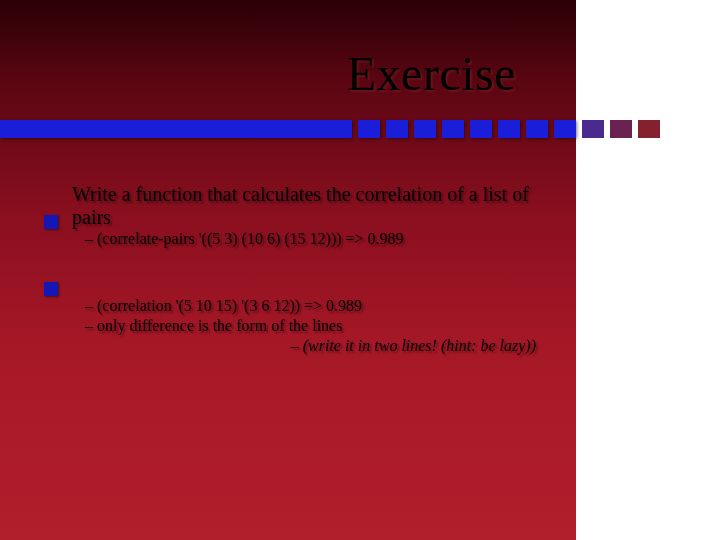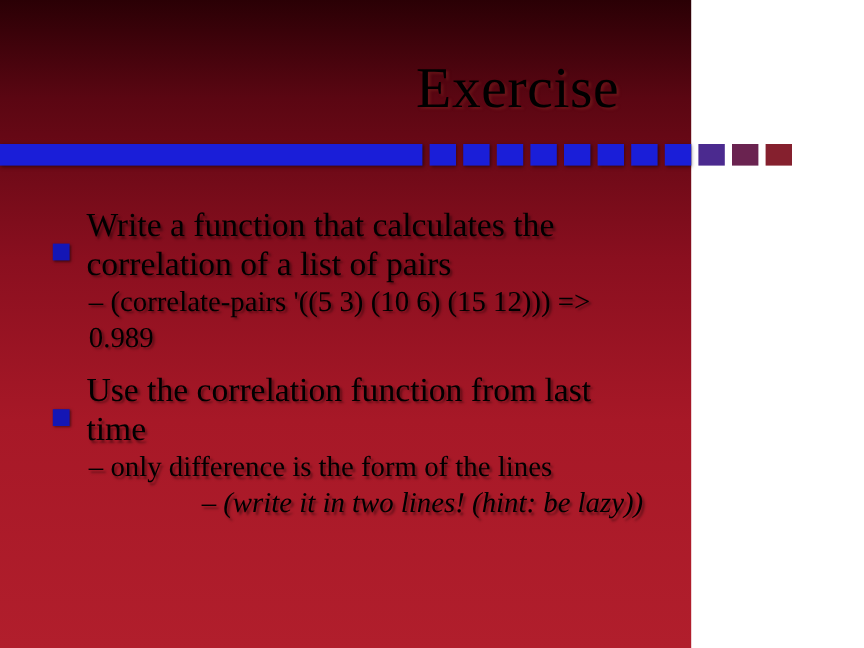--- a/index.html
+++ b/index.html
@@ -62,39 +62,39 @@
   .bar-blocks span.fade3 { background: #85202e; box-shadow:none; }
   .content {
     position: absolute;
     top: 160px;
     left: 44px;
     right: 40px;
     color: #000;
   }
   .lvl1 {
     display: flex;
-    align-items: center;
-    margin-top: 13px;
-    font-size: 28px;
+    align-items: flex-end;
+    margin-top: 23px;
+    font-size: 20px;
     line-height: 1.15;
     text-shadow: 2px 2px 2px rgba(0,0,0,0.4);
   }
   .lvl1 .bullet {
     width: 14px;
     height: 14px;
     background: #1416b5;
     margin-top: 10px;
     margin-right: 14px;
     flex: 0 0 14px;
     box-shadow: 1px 1px 2px rgba(0,0,0,0.5);
   }
   .lvl2 {
-    font-size: 24px;
+    font-size: 16px;
     line-height: 1.25;
-    margin-left: 30px;
+    margin-left: 41px;
     text-shadow: 2px 2px 2px rgba(0,0,0,0.4);
   }
   .italic { font-style: italic; text-align: right; }
 </style>
 </head>
 <body>
 
 <div class="slide">
 
   <div class="title">Exercise</div>
@@ -119,20 +119,20 @@
   <div class="content">
 
     <div class="lvl1">
       <div class="bullet"></div>
       <div>Write a function that calculates the correlation of a list of pairs</div>
     </div>
     <div class="lvl2">– (correlate-pairs '((5 3) (10 6) (15 12))) =&gt; 0.989</div>
 
     <div class="lvl1">
       <div class="bullet"></div>
-      <div>Use the correlation function from last time</div>
     </div>
+    <div class="lvl2">– (correlation '(5 10 15) '(3 6 12)) =&gt; 0.989</div>
     <div class="lvl2">– only difference is the form of the lines</div>
     <div class="lvl2 italic">– (write it in two lines! (hint:  be lazy))</div>
 
   </div>
 
 </div>
 
 </body></html>

